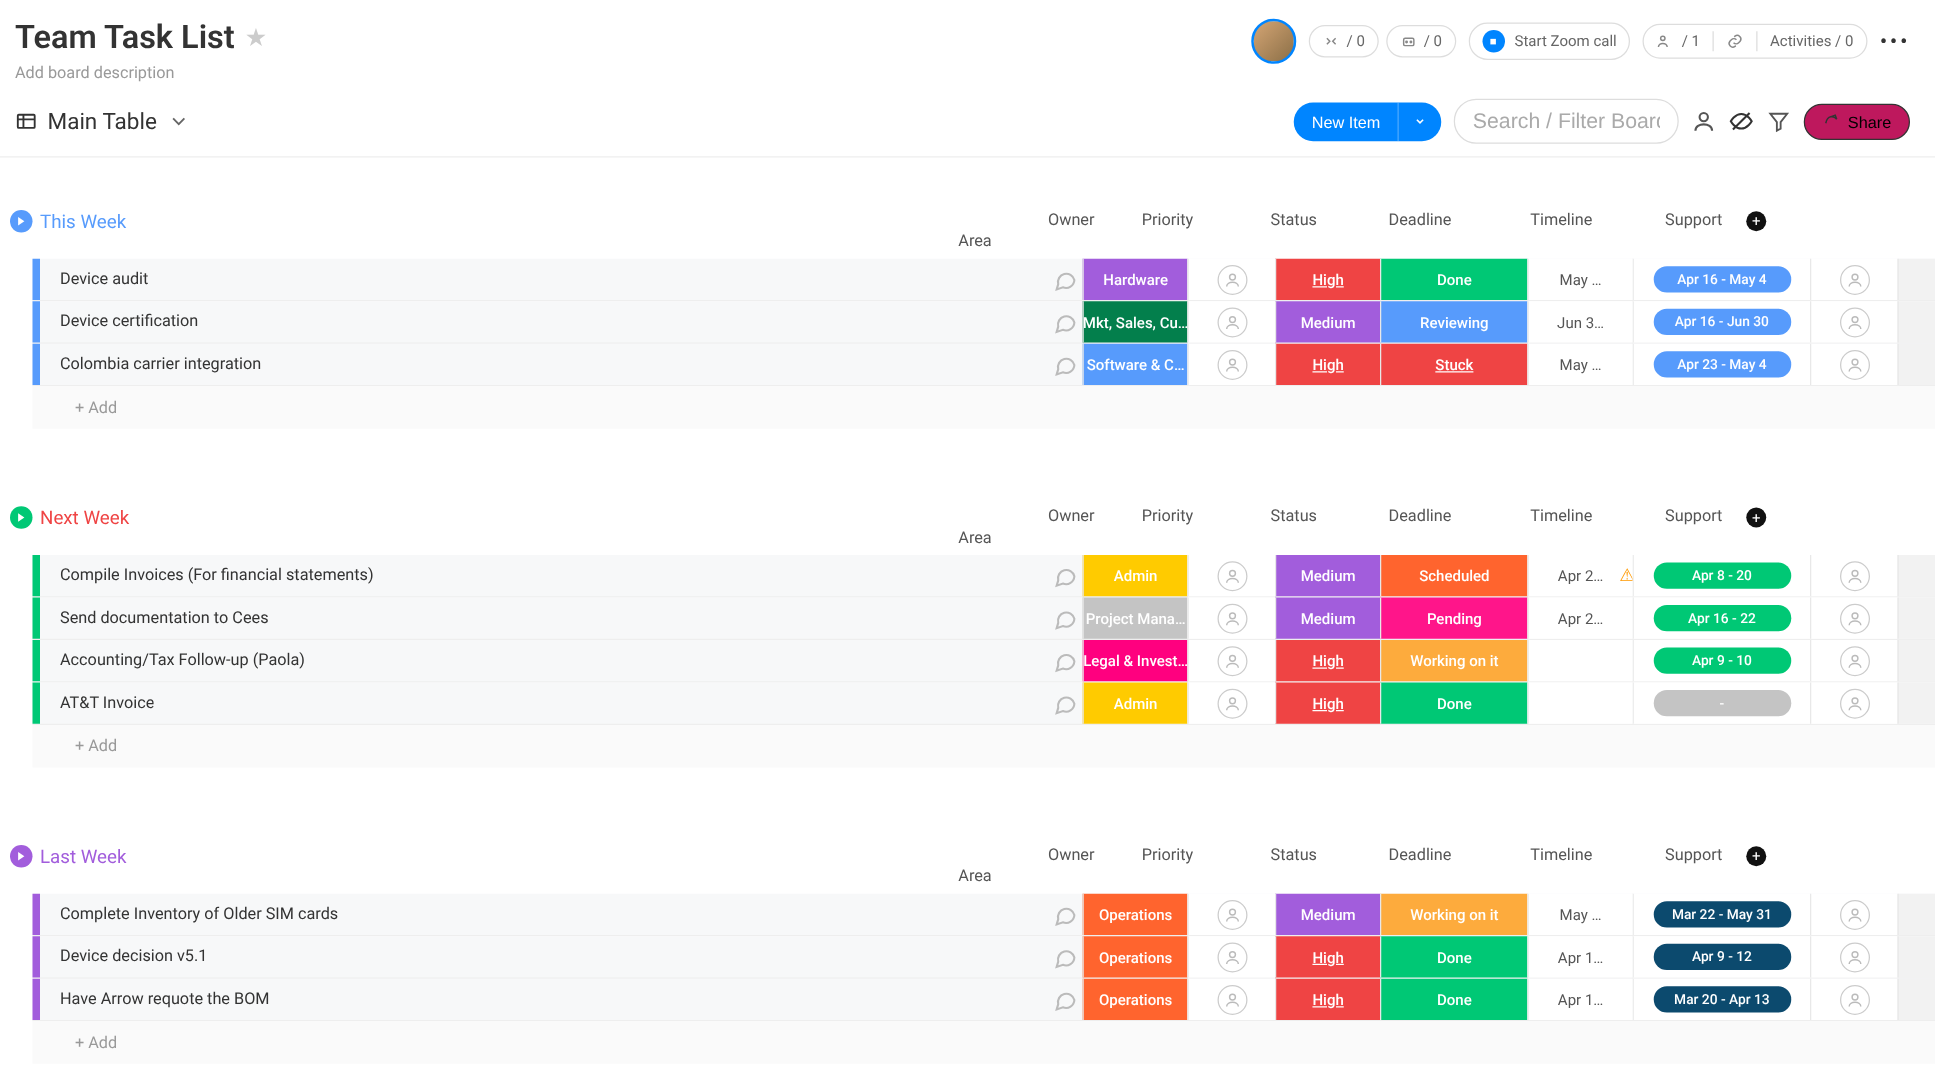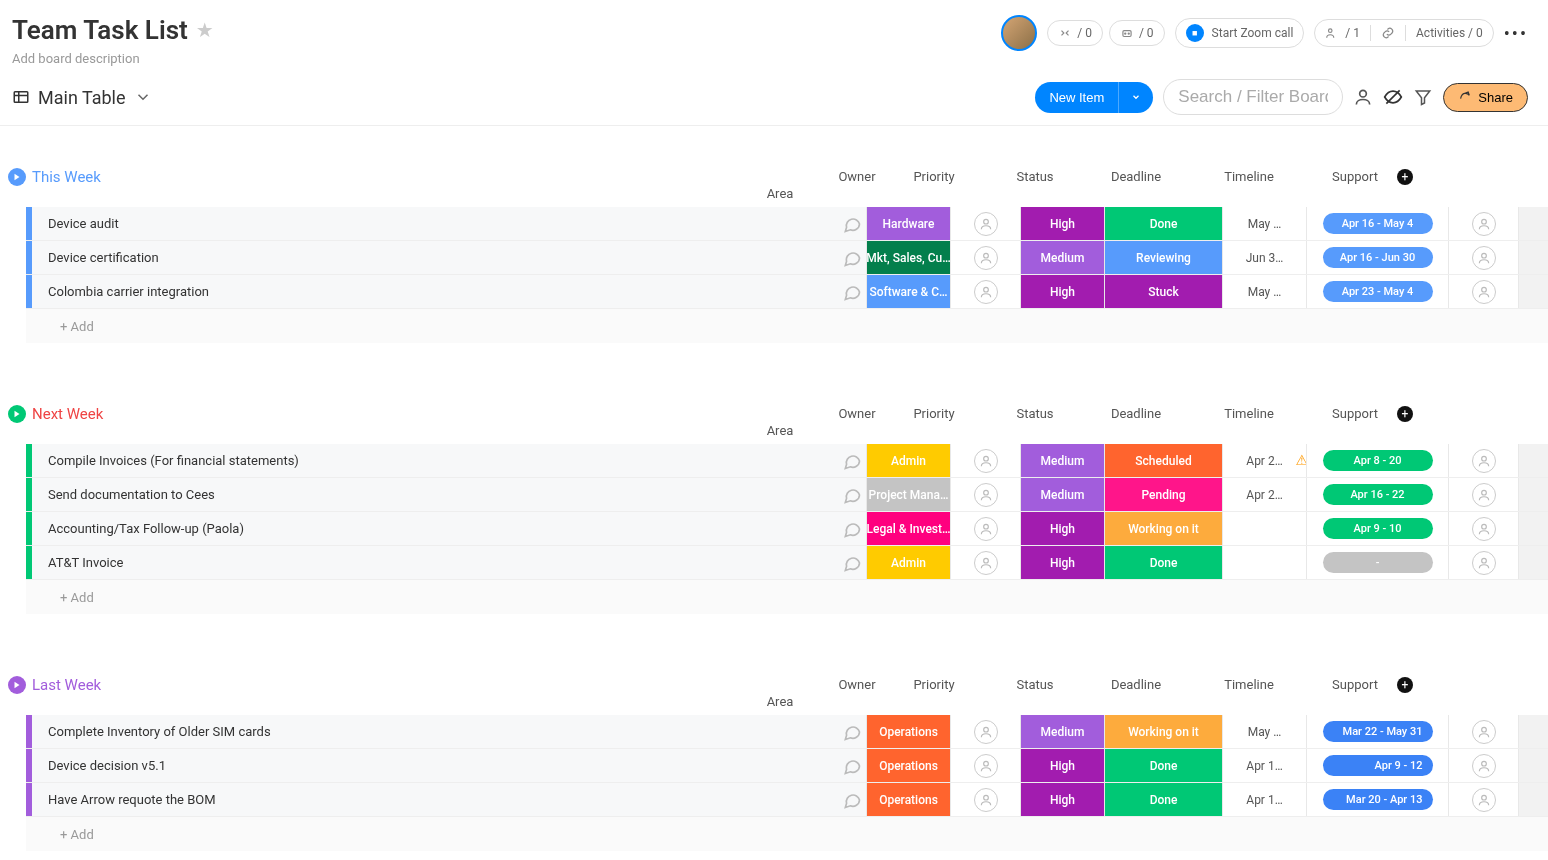--- a/index.html
+++ b/index.html
@@ -22,21 +22,21 @@
 .toolbar { display: flex; align-items: center; justify-content: space-between; padding: 8px 20px 10px 12px; border-bottom: 1px solid #eee; }
 .view-select { display: flex; align-items: center; gap: 8px; cursor: pointer; color: #333; font-size: 18px; }
 .view-select svg { width: 18px; height: 18px; }
 .toolbar-right { display: flex; align-items: center; gap: 10px; }
 .new-item-btn { background: #0085ff; color: #fff; border: none; border-radius: 18px; padding: 0; display: flex; align-items: center; overflow: hidden; cursor: pointer; }
 .new-item-btn .ni-label { padding: 8px 14px; font-size: 13px; font-weight: 500; }
 .new-item-btn .ni-arrow { padding: 8px 12px; border-left: 1px solid rgba(255,255,255,0.3); }
 .search-input { border: 1px solid #ddd; border-radius: 18px; padding: 7px 14px; width: 180px; font-size: 17px; outline: none; color: #000000; }
 .search-input::placeholder { color: #aaa; }
 .tb-icon { width: 20px; height: 20px; display: inline-flex; align-items: center; justify-content: center; color: #555; cursor: pointer; }
-.share-btn { border: 1px solid #333; border-radius: 18px; padding: 6px 14px; font-size: 13px; display: flex; align-items: center; gap: 6px; cursor: pointer; background: #fdba74; }
+.share-btn { border: 1px solid #333; border-radius: 18px; padding: 6px 14px; font-size: 13px; display: flex; align-items: center; gap: 6px; cursor: pointer; background: #be185d; }
 
 .board { padding: 20px 0 20px 8px; }
 .group { margin-bottom: 40px; }
 .group-header { display: flex; align-items: center; }
 .group-toggle { width: 18px; height: 18px; border-radius: 50%; display: inline-flex; align-items: center; justify-content: center; color: #fff; font-size: 10px; cursor: pointer; margin-right: 6px; }
 .group-name { font-size: 15px; font-weight: 400; }
 .col-head { text-align: center; color: #555; font-size: 13px; padding: 6px 0; }
 .col-area { width: 84px; margin-top: 34px; }
 .col-owner { width: 70px; }
 .col-priority { width: 84px; }
@@ -66,31 +66,31 @@
 .warn-icon { position: absolute; right: -2px; top: 8px; color: #ff9900; font-size: 14px; }
 
 .add-row { display: flex; align-items: center; height: 34px; background: #fafafa; }
 .add-row-bar { width: 6px; opacity: 0.4; }
 .add-row-text { padding-left: 28px; color: #999; font-size: 13px; cursor: text; }
 
 
 .c-blue { background: #579bfc; }
 .c-purple { background: #a25ddc; }
 .c-green-dark { background: #00c875; }
-.c-red { background: #a21caf; }
+.c-red { background: #ef4444; text-decoration: underline; }
 .c-orange { background: #fdab3d; }
 .c-hotpink { background: #ff158a; }
 .c-magenta { background: #ff007f; }
 .c-teal-dark { background: #037f4c; }
 .c-gray { background: #c4c4c4; }
 .c-amber { background: #ffcb00; }
 .c-darkorange { background: #ff642e; }
 .c-tlgreen { background: #00c875; }
 .c-tlblue { background: #579bfc; }
-.c-tlpurple { background: #3b82f6; text-align: right; }
+.c-tlpurple { background: #0c4a6e; }
 .c-tlgray { background: #c4c4c4; }
 
 .group-title-wrap { display: flex; align-items: center; width: 730px; }
 .row-name-text { overflow: hidden; text-overflow: ellipsis; white-space: nowrap; }
 </style>
 </head>
 <body>
 
 <div class="header">
   <div class="title-area">

